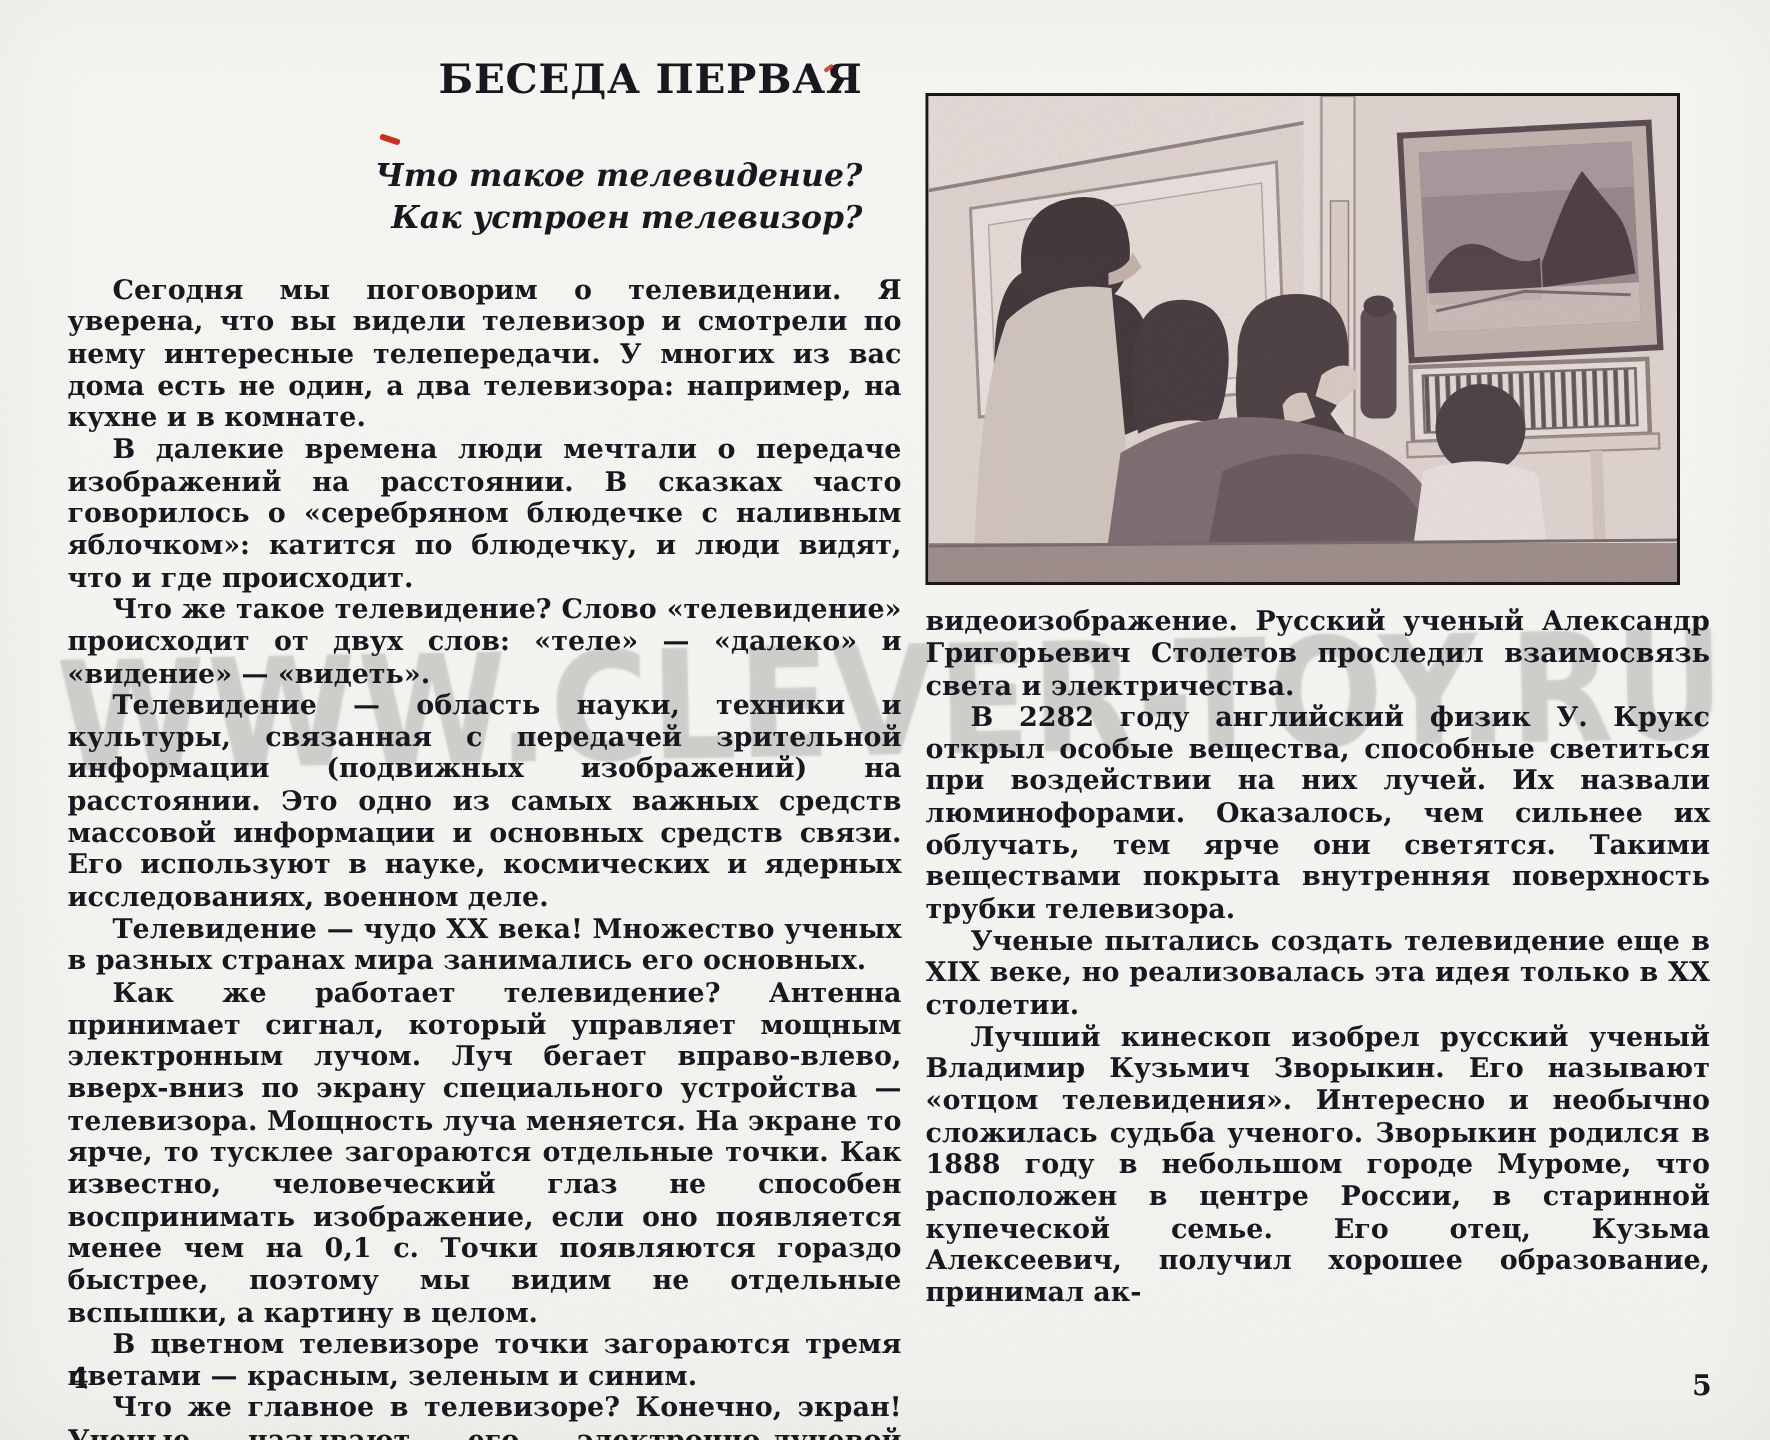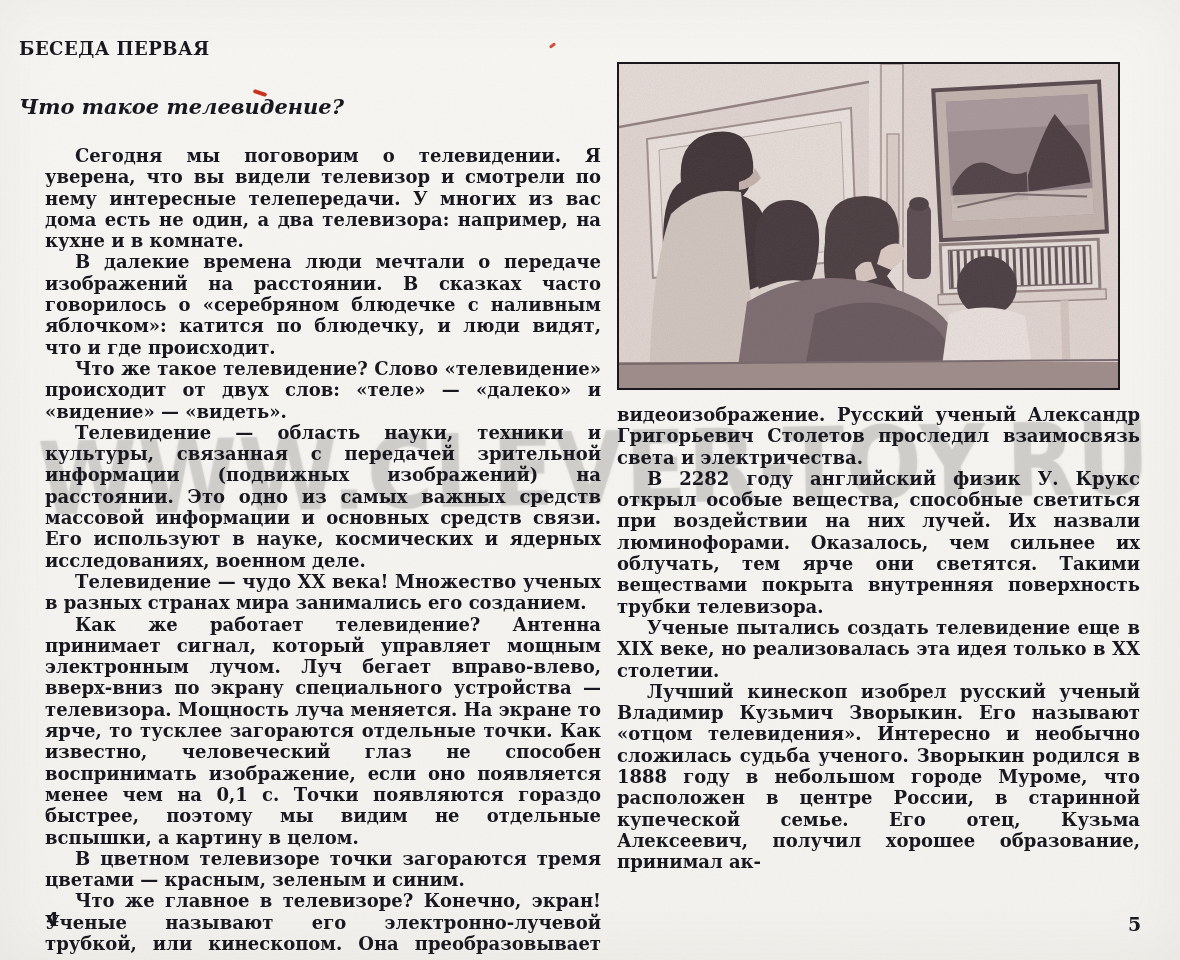--- a/index.html
+++ b/index.html
@@ -23,25 +23,25 @@
     color:rgba(125,125,125,0.15);
     text-shadow:0 0 2px rgba(110,110,110,0.18);
     transform:rotate(-1.1deg) scaleY(1.12);
     white-space:nowrap;user-select:none;
   }
   .page{position:absolute;top:0;z-index:1;}
   .page-left{left:45px;width:556px;}
   .page-right{left:617px;width:523px;}
   h1.title{
     margin:38px 0 0 0;padding:0;position:relative;left:-26px;
-    text-align:left;font-size:18px;font-weight:bold;letter-spacing:.5px;
+    text-align:right;font-size:27px;font-weight:bold;letter-spacing:.5px;
   }
   .subtitle{
     margin:34px 0 0 0;position:relative;left:-26px;
-    text-align:left;font-size:21px;font-weight:bold;font-style:italic;
+    text-align:right;font-size:21px;font-weight:bold;font-style:italic;
     line-height:28px;
   }
   .body-text{margin-top:24px;}
   .page-right .body-text{margin-top:0;}
   p.para{
     margin:0;padding:0;
     font-size:18px;font-weight:bold;line-height:21.3px;
     text-align:justify;text-align-last:left;
     text-indent:30px;
     hyphens:auto;-webkit-hyphens:auto;
@@ -69,27 +69,28 @@
 <body>
 
 <div class="spread">
 
   <div class="watermark">WWW.CLEVER-TOY.RU</div>
 
   <div class="page page-left">
     <h1 class="title">БЕСЕДА ПЕРВАЯ</h1>
     <div class="subtitle">
       <div>Что такое телевидение?</div>
+      <div>Как устроен телевизор?</div>
     </div>
     <div class="body-text">
       <p class="para">Сегодня мы поговорим о телевидении. Я уверена, что вы видели телевизор и смотрели по нему интересные телепередачи. У многих из вас дома есть не один, а два телевизора: например, на кухне и в комнате.</p>
       <p class="para">В далекие времена люди мечтали о передаче изображений на расстоянии. В сказках часто говорилось о «серебряном блюдечке с наливным яблочком»: катится по блюдечку, и люди видят, что и где происходит.</p>
       <p class="para">Что же такое телевидение? Слово «телевидение» происходит от двух слов: «теле» — «далеко» и «видение» — «видеть».</p>
       <p class="para">Телевидение — область науки, техники и культуры, связанная с передачей зрительной информации (подвижных изображений) на расстоянии. Это одно из самых важных средств массовой информации и основных средств связи. Его используют в науке, космических и ядерных исследованиях, военном деле.</p>
-      <p class="para">Телевидение — чудо XX века! Множество ученых в разных странах мира занимались его созданием.</p>
+      <p class="para">Телевидение — чудо XX века! Множество ученых в разных странах мира занимались его основных.</p>
       <p class="para">Как же работает телевидение? Антенна принимает сигнал, который управляет мощным электронным лучом. Луч бегает вправо-влево, вверх-вниз по экрану специального устройства — телевизора. Мощность луча меняется. На экране то ярче, то тусклее загораются отдельные точки. Как известно, человеческий глаз не способен воспринимать изображение, если оно появляется менее чем на 0,1 с. Точки появляются гораздо быстрее, поэтому мы видим не отдельные вспышки, а картину в целом.</p>
       <p class="para">В цветном телевизоре точки загораются тремя цветами — красным, зеленым и синим.</p>
       <p class="para">Что же главное в телевизоре? Конечно, экран! Ученые называют его электронно-лучевой трубкой, или кинескопом. Она преобразовывает электроэнергию в</p>
     </div>
   </div>
 
   <div class="page page-right">
     <figure class="photo" role="img" aria-label="Семья — взрослые и дети — смотрит настенный телевизор в комнате">
       <svg viewBox="0 0 499 324" preserveAspectRatio="none">
         <defs>

